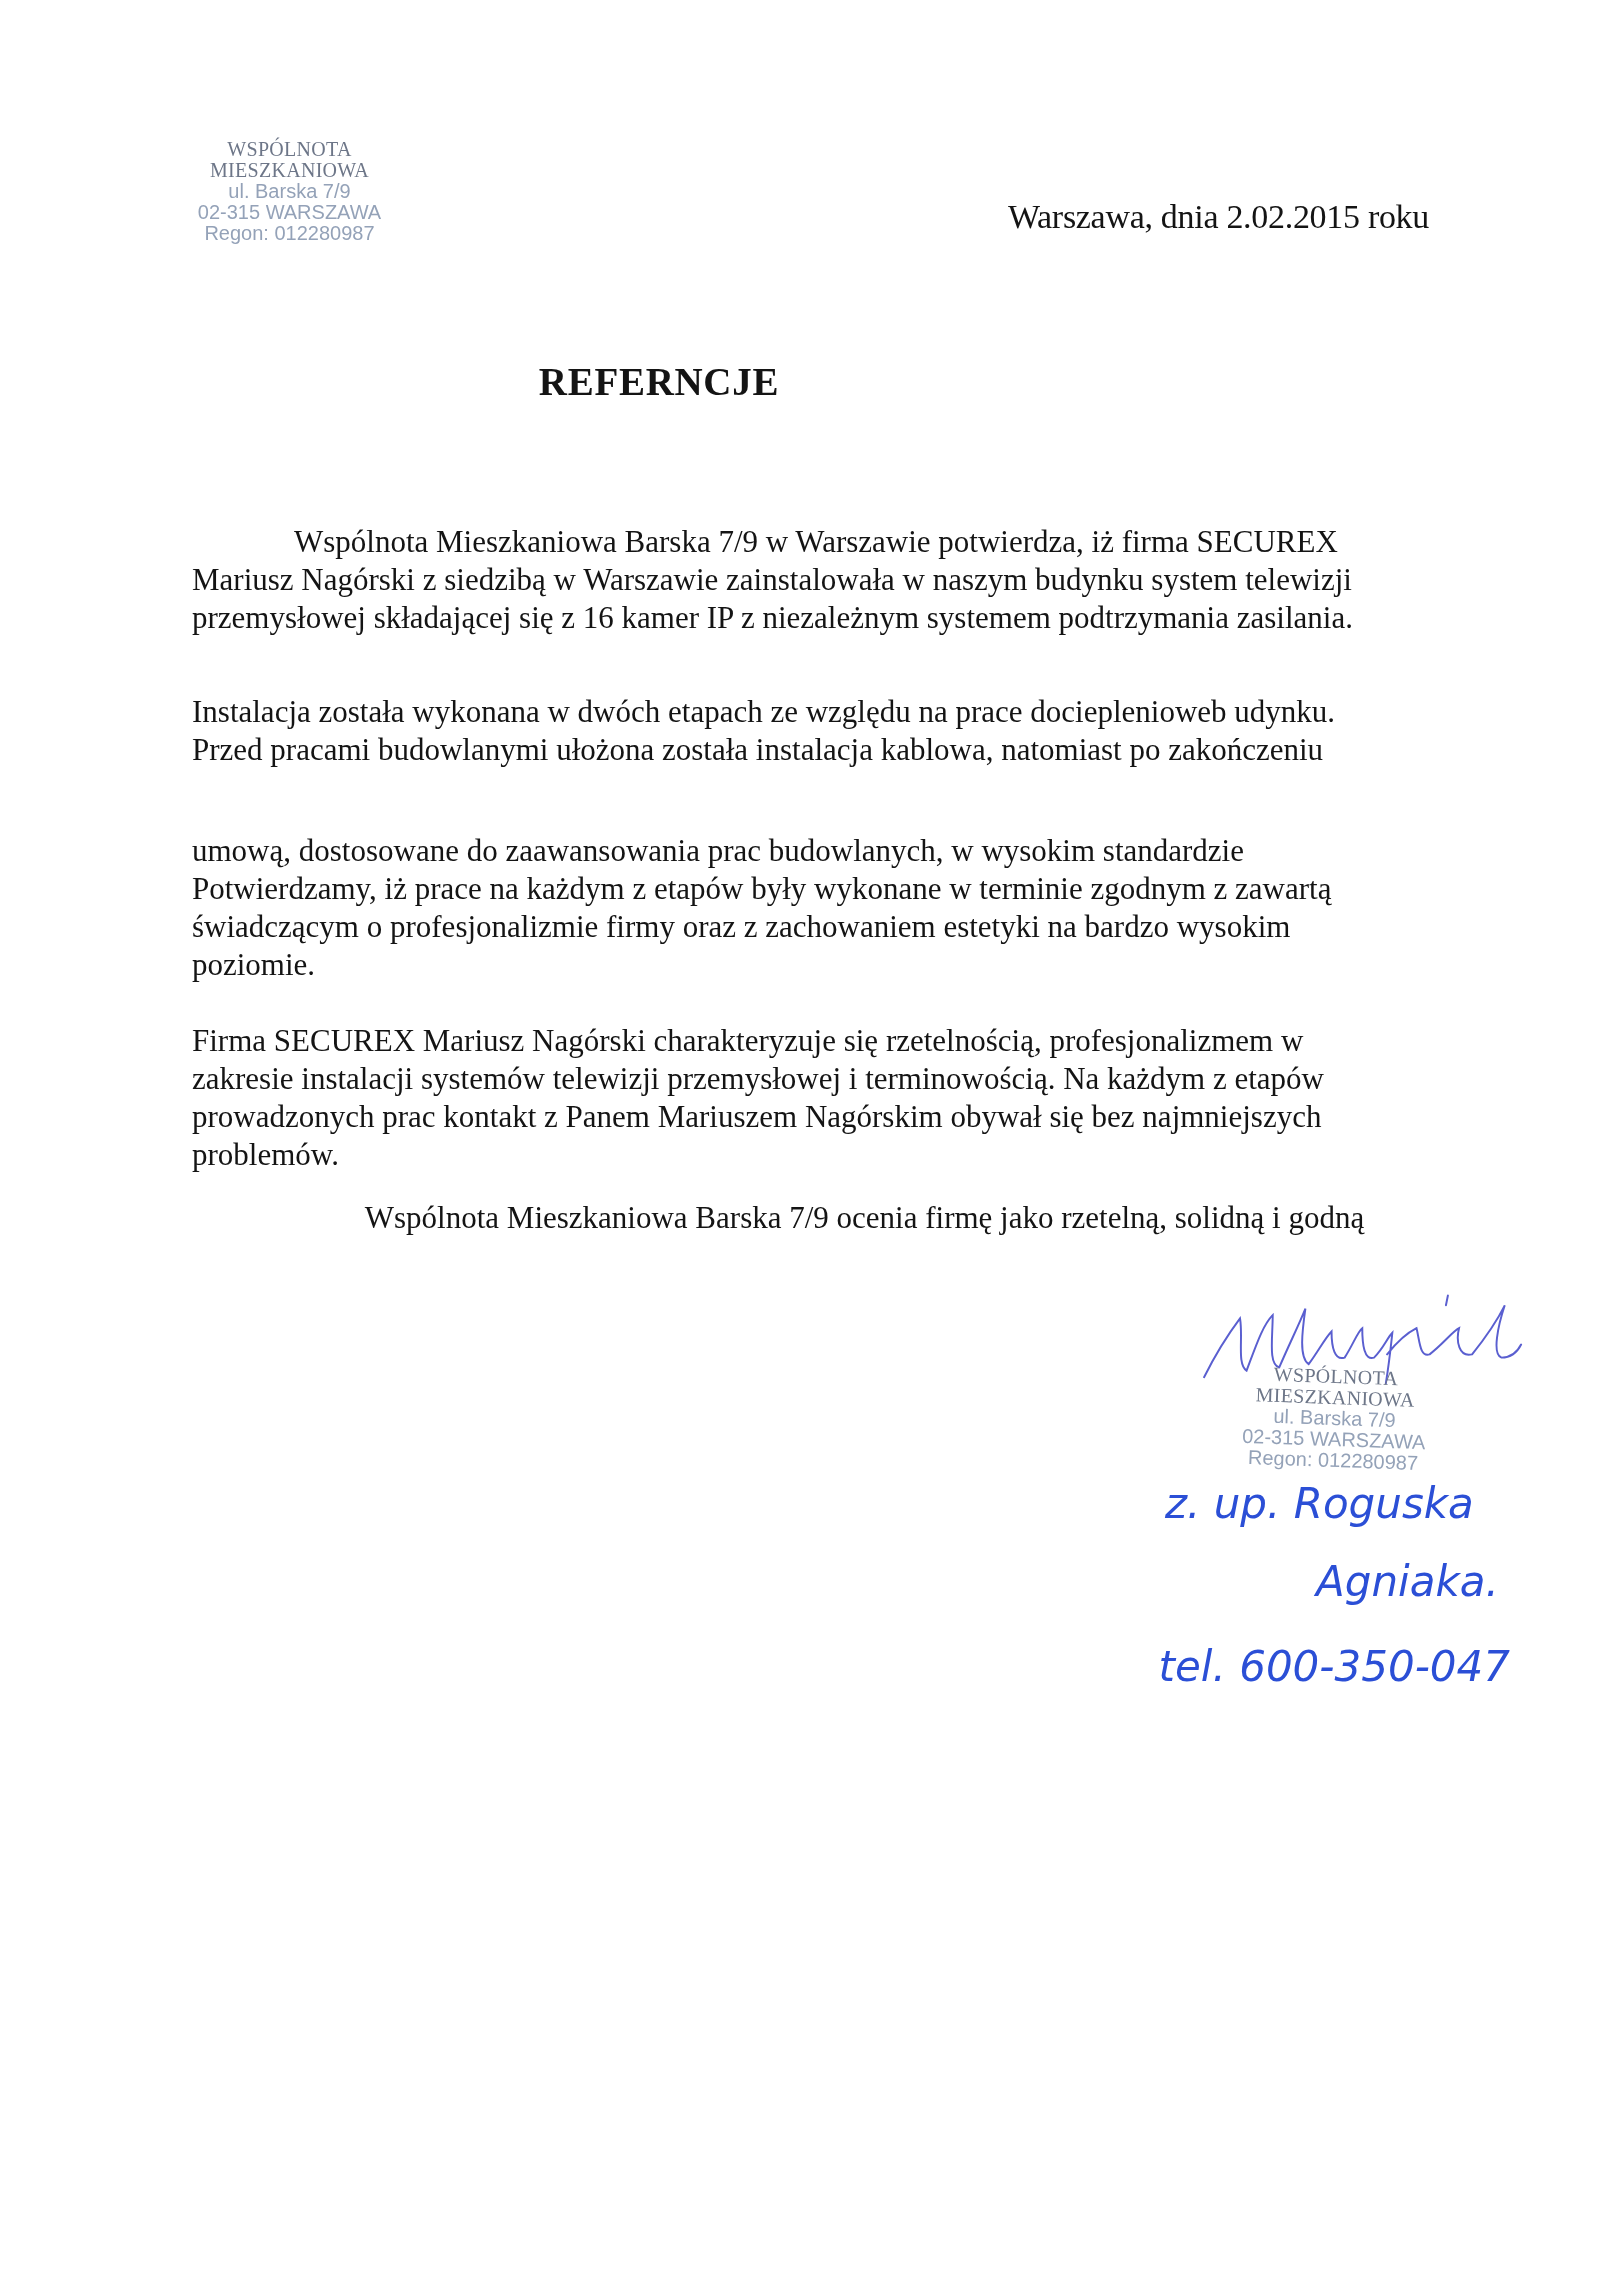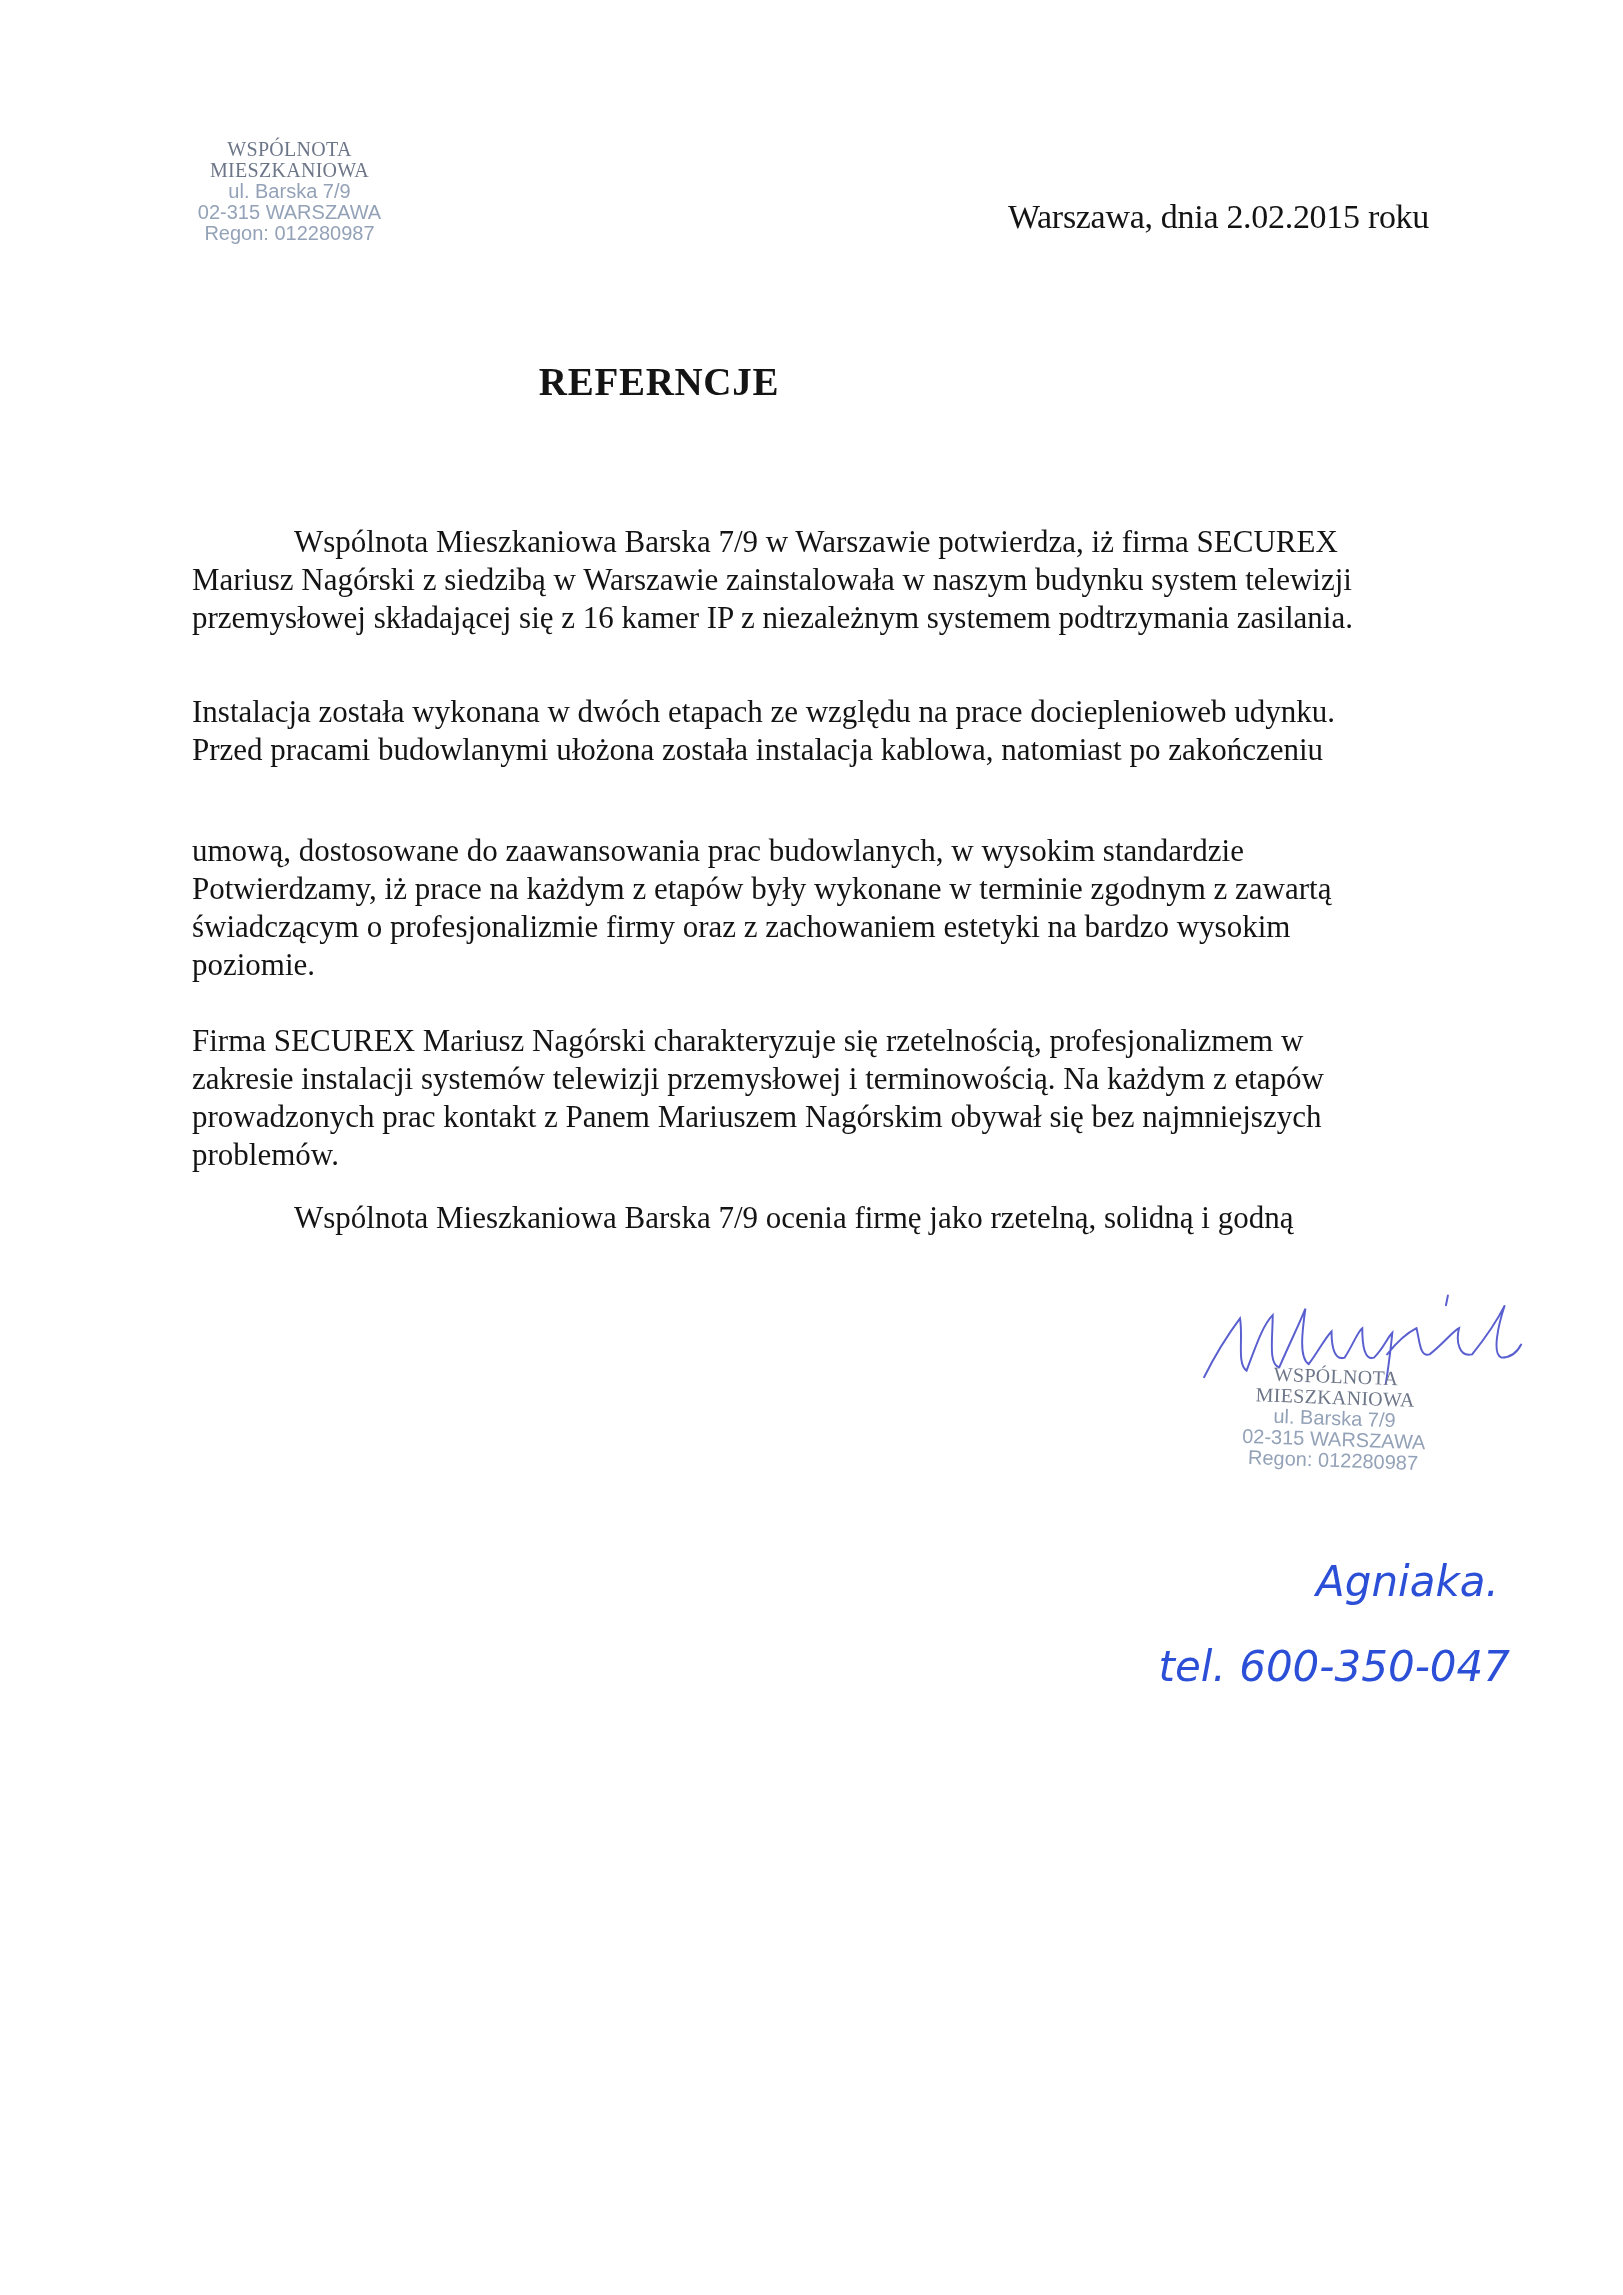--- a/index.html
+++ b/index.html
@@ -19,21 +19,21 @@
            font-size: 39px; font-weight: bold; letter-spacing: 0.7px; }
 
   .para { position: absolute; left: 192px; width: 1243px; font-size: 31px; line-height: 38px; }
   .para .ln { display: block; white-space: nowrap; transform-origin: left center; }
   .para .ln.indent { padding-left: 102px; }
 
   #p1 { top: 523px; }
   #p2 { top: 681px; margin-top: 12px; }
   #p3 { top: 832px; }
   #p4 { top: 1022px; }
-  #p5 { top: 1199px; }
+  #p5 { top: 1199px; text-align: center; }
 
   #signature { position: absolute; left: 1191px; top: 1292px; width: 353px; height: 92px; }
   #handwritten { position: absolute; left: 1152px; top: 1472px; width: 471px; height: 242px; }
   .hw { position: absolute; font-family: "DejaVu Sans", sans-serif; color: #2b4fd6;
         font-style: italic; font-size: 42px; white-space: nowrap; }
   #hw1 { left: 13px; top: 6.5px; }
   #hw2 { left: 164px; top: 85px; }
   #hw3 { left: 6.5px; top: 170px; }
 </style>
 </head>
@@ -89,16 +89,17 @@
 </svg>
 
 <div id="stamp-bottom" class="stamp">
   <div class="org">WSPÓLNOTA MIESZKANIOWA</div>
   <div class="line">ul. Barska 7/9</div>
   <div class="line">02-315 WARSZAWA</div>
   <div class="line">Regon: 012280987</div>
 </div>
 
 <div id="handwritten">
+  <div id="hw1" class="hw">z. up. Rogusk​a</div>
   <div id="hw2" class="hw">Agniaka.</div>
   <div id="hw3" class="hw">tel. 600-350-047</div>
 </div>
 
 
 </body></html>

